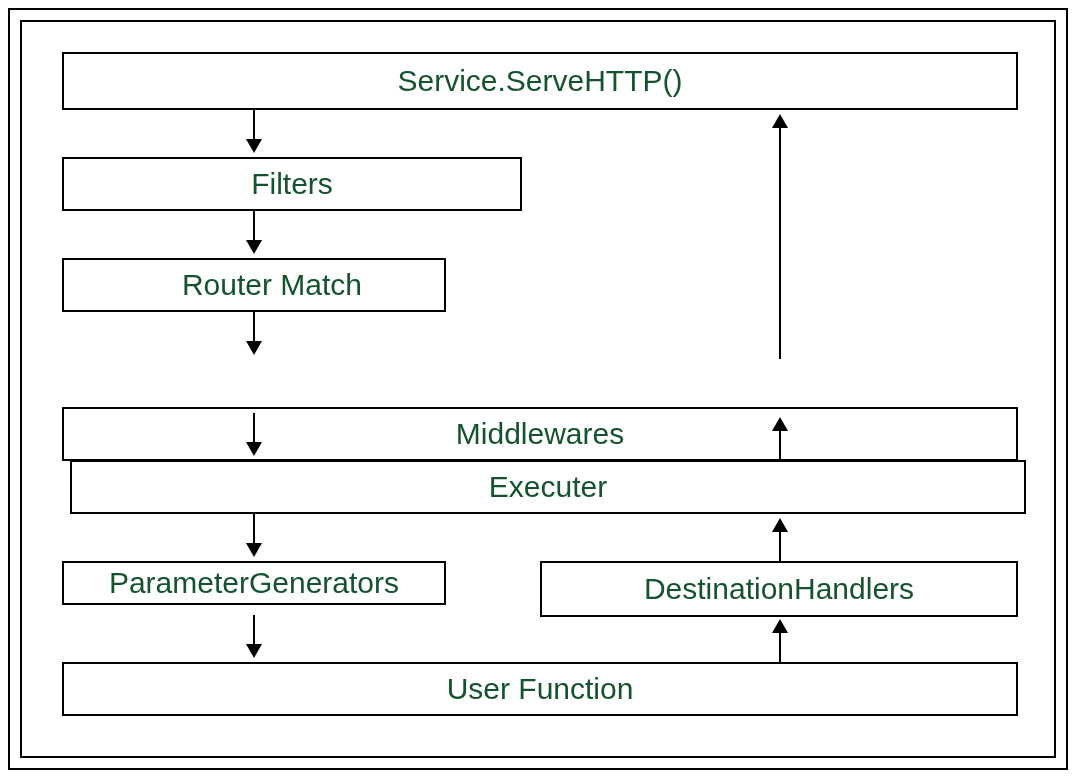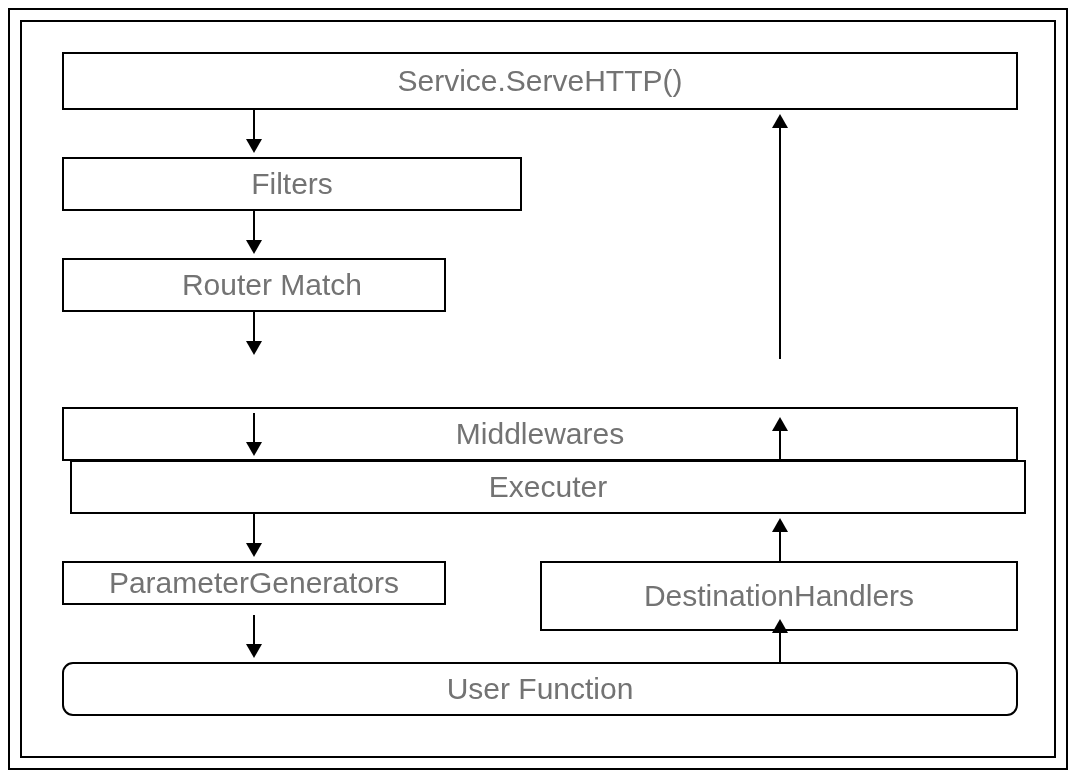--- a/index.html
+++ b/index.html
@@ -30,21 +30,21 @@
   }
   .box {
     position: absolute;
     border: 2px solid #000;
     background: #fff;
     box-sizing: border-box;
     display: flex;
     align-items: center;
     justify-content: center;
     font-size: 30px;
-    color: #737373;
+    color: #14532d;
     font-weight: 400;
   }
   svg.arrows {
     position: absolute;
     left: 0;
     top: 0;
     width: 1080px;
     height: 782px;
     pointer-events: none;
   }
@@ -72,25 +72,25 @@
 </div>
 
 <div class="box" style="left:70px; top:460px; width:956px; height:54px;">
   <span>Executer</span>
 </div>
 
 <div class="box" style="left:62px; top:561px; width:384px; height:44px;">
   <span>ParameterGenerators</span>
 </div>
 
-<div class="box" style="left:540px; top:561px; width:478px; height:70px;align-items:center;">
+<div class="box" style="left:540px; top:561px; width:478px; height:56px;align-items:center;">
   <span>DestinationHandlers</span>
 </div>
 
-<div class="box" style="left:62px; top:662px; width:956px; height:54px;border-radius:11px;">
+<div class="box" style="left:62px; top:662px; width:956px; height:54px;">
   <span>User Function</span>
 </div>
 
 <svg class="arrows" viewBox="0 0 1080 782">
   <defs>
     <marker id="arrowhead" markerWidth="10" markerHeight="10" refX="6" refY="5" orient="auto">
       <path d="M0,1 L7,5 L0,9 Z" fill="#000"></path>
     </marker>
   </defs>
 

